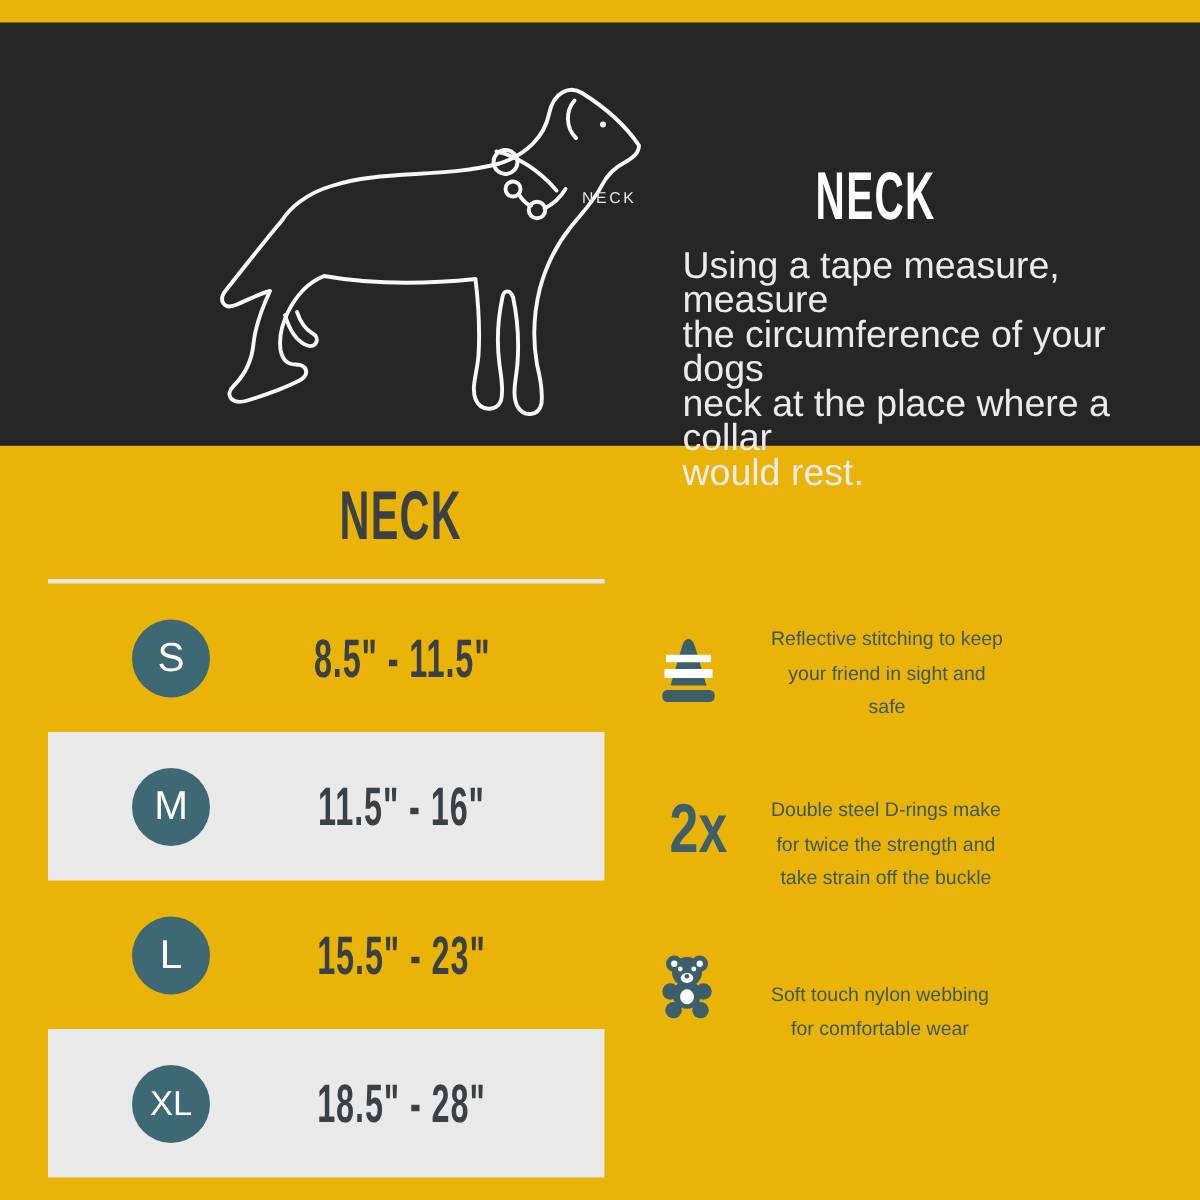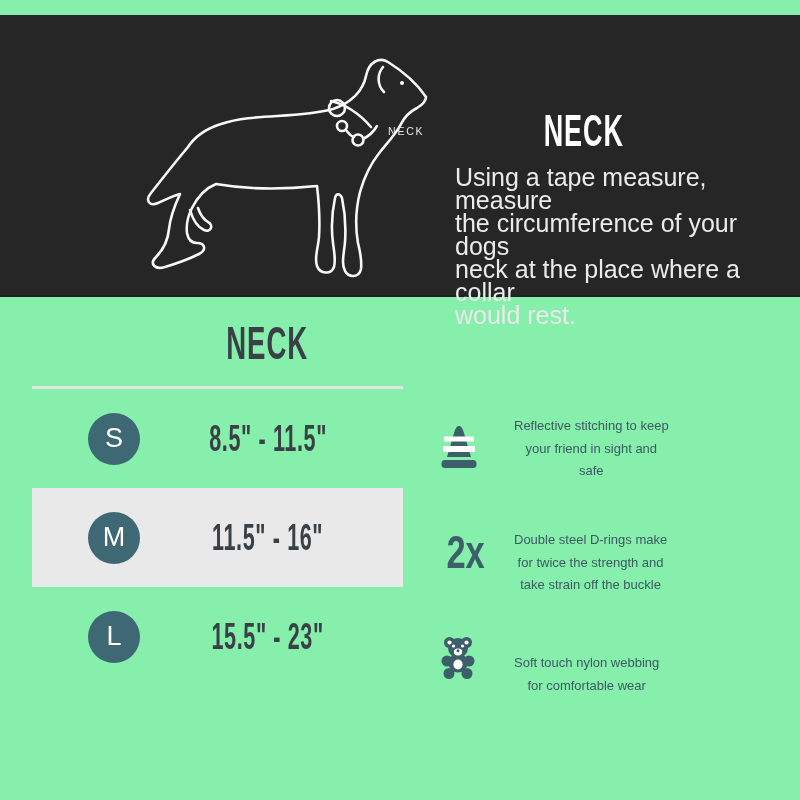--- a/index.html
+++ b/index.html
@@ -1,17 +1,17 @@
 <!DOCTYPE html>
 <html><head>
 <meta charset="utf-8">
 <style>
   html,body{margin:0;padding:0;background:#ffffff;}
   .canvas{
-    position:relative;width:800px;height:800px;overflow:hidden;background:#86efac;
+    position:relative;width:800px;height:800px;overflow:hidden;background:#eab308;
     font-family:"Liberation Sans","DejaVu Sans",sans-serif;
   }
   
   .hero{
     position:absolute;left:0;top:15px;width:800px;height:280px;
     background:#262626;border-bottom:2px solid #1f1f1f;
   }
   .dog-svg{position:absolute;left:140px;top:32px;width:300px;height:258px;}
   .hero-copy{position:absolute;left:455px;top:95px;width:258px;}
   .hero-title{
@@ -149,20 +149,26 @@
           <span>M</span>
         </span>
       <span class="range-wrap"><span class="range">11.5" - 16"</span></span>
     </div>
     <div class="size-row">
       <span class="badge">
           <span>L</span>
         </span>
       <span class="range-wrap"><span class="range">15.5" - 23"</span></span>
     </div>
+    <div class="size-row striped">
+      <span class="badge small-text">
+          <span>XL</span>
+        </span>
+      <span class="range-wrap"><span class="range">18.5" - 28"</span></span>
+    </div>
   </div>
 
   <div class="feature f1">
     <span class="icon-box">
       <svg width="38" height="48" viewBox="0 0 38 48">
         <path d="M19,3 C21,3 22.5,5 23.5,8.5 L31,34 L7,34 L14.5,8.5 C15.5,5 17,3 19,3 Z" fill="#3C5F6B"></path>
         <rect x="4" y="13.5" width="30" height="5" fill="#ffffff"></rect>
         <rect x="3" y="23" width="32" height="6" fill="#ffffff"></rect>
         <rect x="1.5" y="37" width="35" height="8" rx="3.5" fill="#3C5F6B"></rect>
       </svg>

